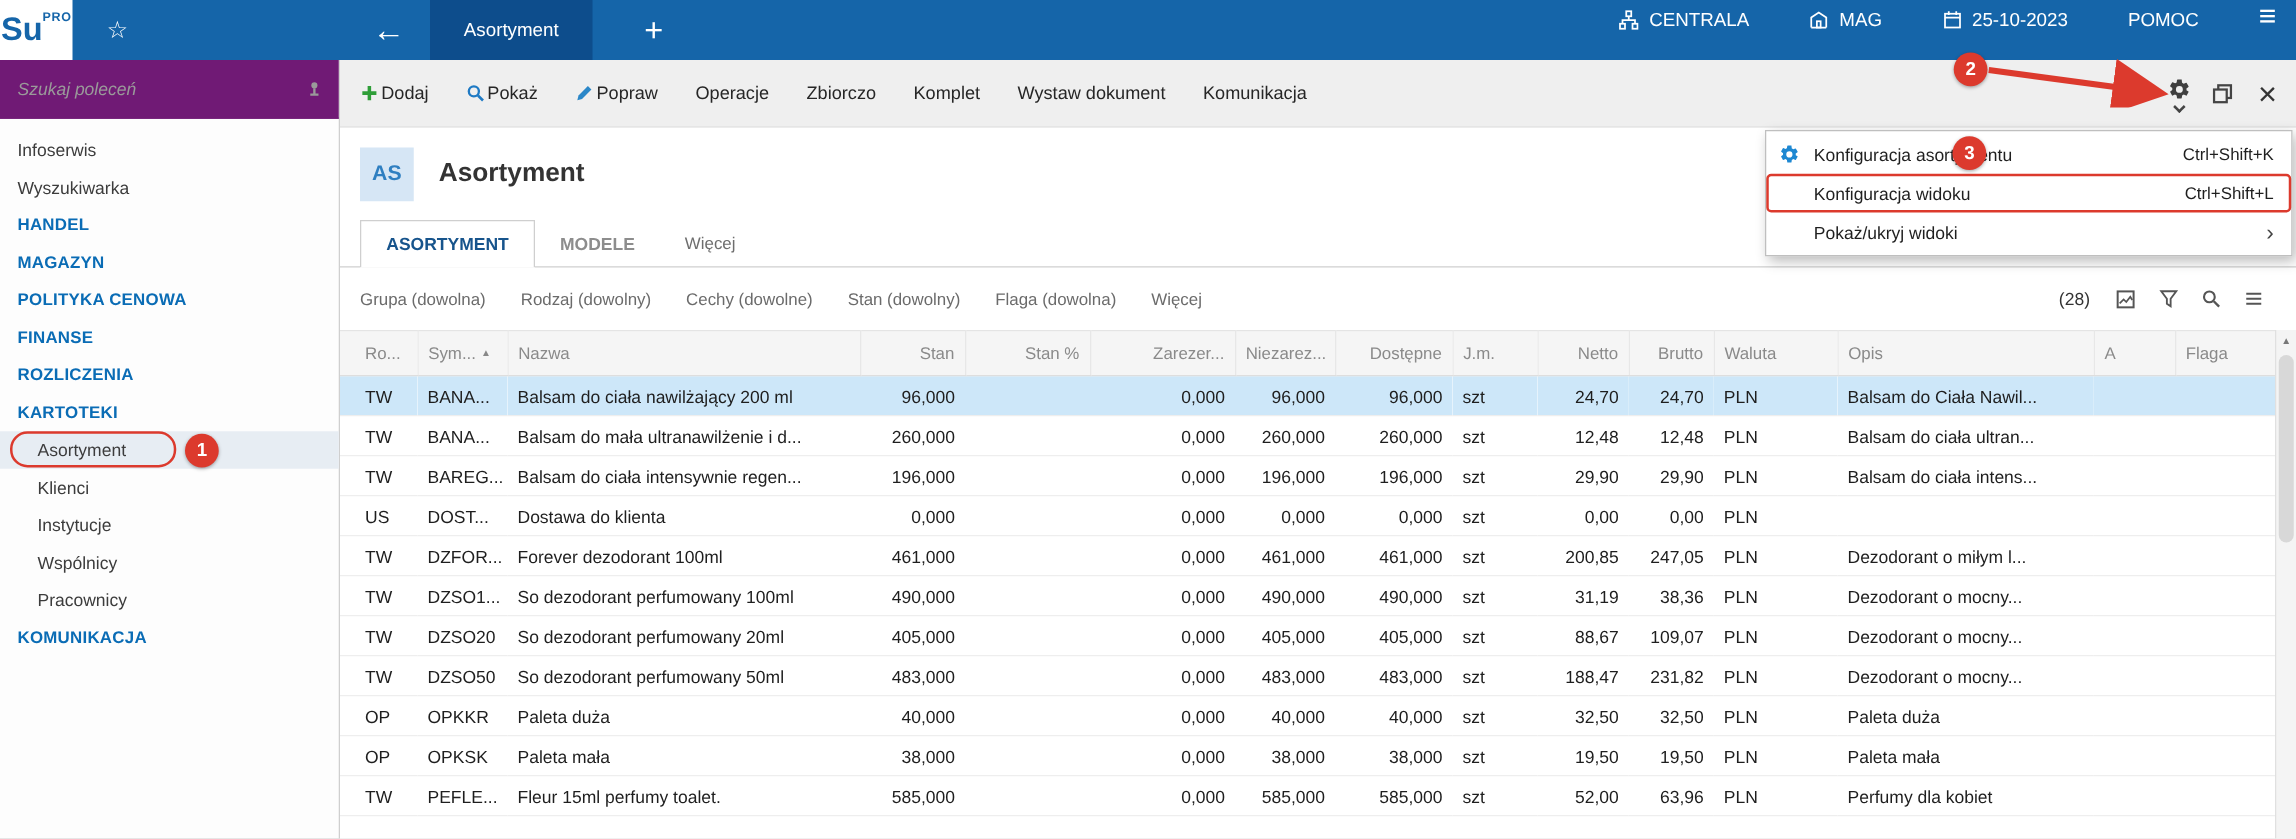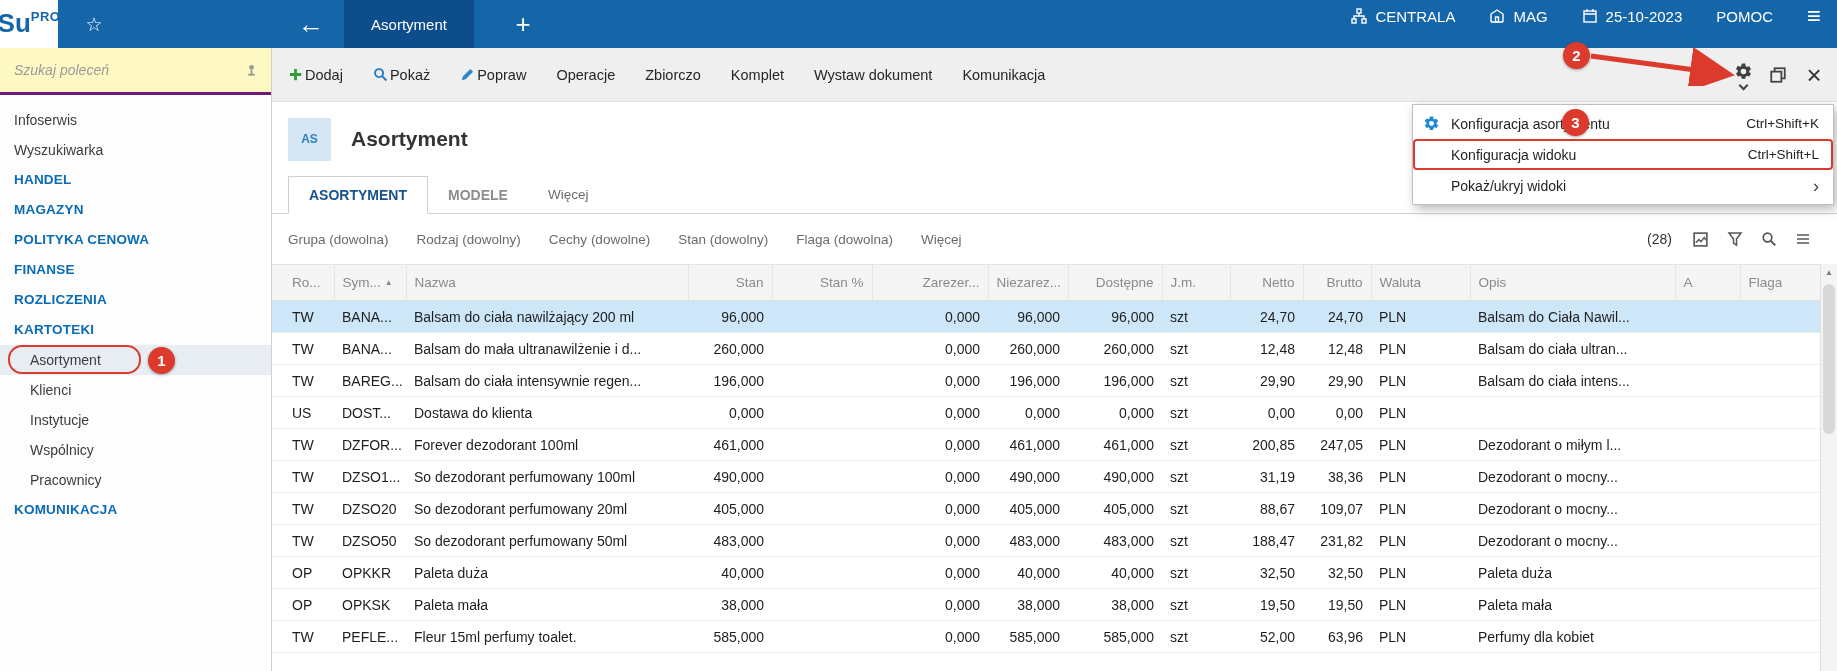--- a/index.html
+++ b/index.html
@@ -5,55 +5,55 @@
   * { margin:0; padding:0; box-sizing:border-box; }
   html,body { background:#9a9a9a; }
   .page { position:relative; width:1837px; height:671px; background:#fff; overflow:hidden;
           font-family:"Liberation Sans","DejaVu Sans",sans-serif; font-size:14px; color:#2b2b2b; }
 
   
   .topbar { position:absolute; left:0; top:0; right:0; height:48px; background:var(--topbar,#1565a9); color:#fff; }
   .logo { position:absolute; left:0; top:0; width:58px; height:48px; background:#fff; color:var(--topbar,#1565a9);
           display:flex; justify-content:center; cursor:pointer; }
   .logo-text { font-size:26px; font-weight:700; line-height:46px; }
-  .logo-sup { font-size:13px; font-weight:700; margin-top:9px; letter-spacing:.5px; }
+  .logo-sup { font-size:10px; font-weight:700; margin-top:9px; letter-spacing:.5px; }
   .icon-btn { cursor:pointer; display:flex; align-items:center; justify-content:center; }
   .star-btn { position:absolute; left:76px; top:0; width:36px; height:48px; font-size:19px; }
   .back-btn { position:absolute; left:290px; top:0; width:42px; height:48px; font-size:26px; }
   .win-tab { position:absolute; left:344px; top:0; height:48px; min-width:130px; padding:0 24px;
              background:var(--topbar-active-tab,#0d4d8c); display:flex; align-items:center; justify-content:center;
              font-size:15px; cursor:pointer; }
   .newtab-btn { position:absolute; left:505px; top:0; width:36px; height:48px; font-size:26px; }
-  .top-right { position:absolute; right:16px; top:0; height:32px; display:flex; align-items:center; gap:34px; font-size:15px; }
+  .top-right { position:absolute; right:16px; top:0; height:32px; display:flex; gap:48px; font-size:15px; }
   .tr-item { display:flex; align-items:center; gap:8px; cursor:pointer; white-space:nowrap; }
   .hamburger { font-size:24px; cursor:pointer; }
 
   
   .sidebar { position:absolute; left:0; top:48px; width:272px; bottom:0; background:#fdfdfd; border-right:1px solid #cfcfcf; }
-  .search-row { height:47px; background:#fef9c3; border-bottom:3px solid #701a75; display:flex; align-items:center; padding:0 12px 0 14px; }
+  .search-row { height:47px; background:#701a75; border-bottom:1px solid #701a75; display:flex; align-items:center; padding:0 12px 0 14px; }
   .search-input { flex:1; border:0; outline:0; background:transparent; font-style:italic; font-size:14px; color:#8d8d8d; font-family:inherit; }
   .search-input::placeholder { color:#9a9a9a; font-style:italic; }
   .nav { padding-top:10px; }
   .nav-item { height:30px; line-height:30px; padding-left:14px; font-size:14px; color:#3c3c3c; cursor:pointer; white-space:nowrap; }
   .nav-item.t-section { color:var(--link-blue,#0a6cb5); font-weight:700; font-size:13.5px; letter-spacing:.2px; }
   .nav-item.t-sub { padding-left:30px; }
   .nav-item.selected { background:#e7edf3; }
 
   
   .main { position:absolute; left:272px; top:48px; right:0; bottom:0; background:#fff; }
   .toolbar { height:54px; background:#efefef; border-bottom:1px solid #e2e2e2; display:flex; align-items:center; padding-left:16px; gap:30px; position:relative; }
   .tb-item { display:flex; align-items:center; gap:2px; font-size:14.5px; color:#262626; cursor:pointer; white-space:nowrap; }
   .tb-right { position:absolute; right:12px; top:0; height:54px; display:flex; align-items:center; gap:16px; }
   .chev-up { width:9px; height:9px; border-left:2px solid #777; border-top:2px solid #777; transform:rotate(45deg) translateY(3px); cursor:pointer; }
   .gear-btn { display:flex; flex-direction:column; align-items:center; gap:3px; cursor:pointer; }
   .chev-down { width:7px; height:7px; border-right:2px solid #444; border-bottom:2px solid #444; transform:rotate(45deg); margin-top:-2px; }
   .close-btn { font-size:26px; color:#333; line-height:1; width:22px; }
 
   .titlebar { height:74px; display:flex; align-items:center; gap:20px; padding-left:16px; }
-  .avatar { width:43px; height:43px; background:#d6e6f5; color:#2f7fc1; font-weight:700; font-size:12px;
+  .avatar { width:43px; height:43px; background:#d6e6f5; color:#2f7fc1; font-weight:700; font-size:17px;
             display:flex; align-items:center; justify-content:center; }
   .page-title { font-size:21px; color:#333; }
 
   .tabsrow { height:38px; display:flex; align-items:stretch; padding-left:16px; border-bottom:1px solid #cfcfcf; }
   .tab { display:flex; align-items:center; padding:0 20px; font-size:14px; font-weight:700; color:#8d8d8d; cursor:pointer; }
   .tab.active { color:#17548c; background:#fff; border:1px solid #cfcfcf; border-bottom:1px solid #fff; margin-bottom:-1px; }
   .tab.more { font-weight:400; font-size:13.5px; color:#6e6e6e; }
 
   .filterrow { height:50px; display:flex; align-items:center; gap:28px; padding-left:16px; color:#6b6b6b; font-size:13.5px; position:relative; }
   .filter-item { cursor:pointer; white-space:nowrap; }

